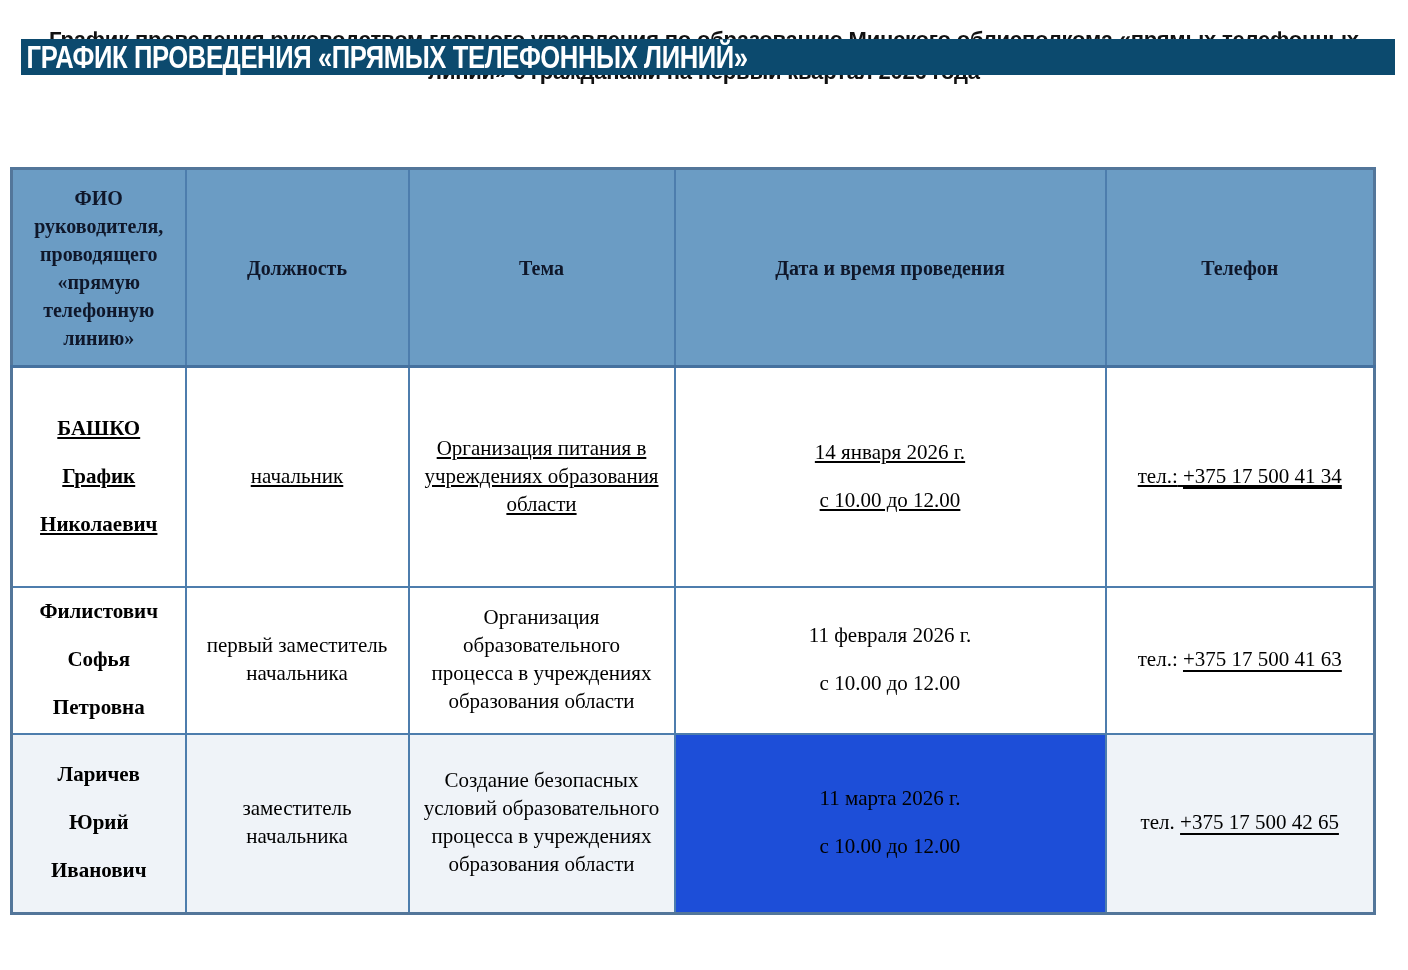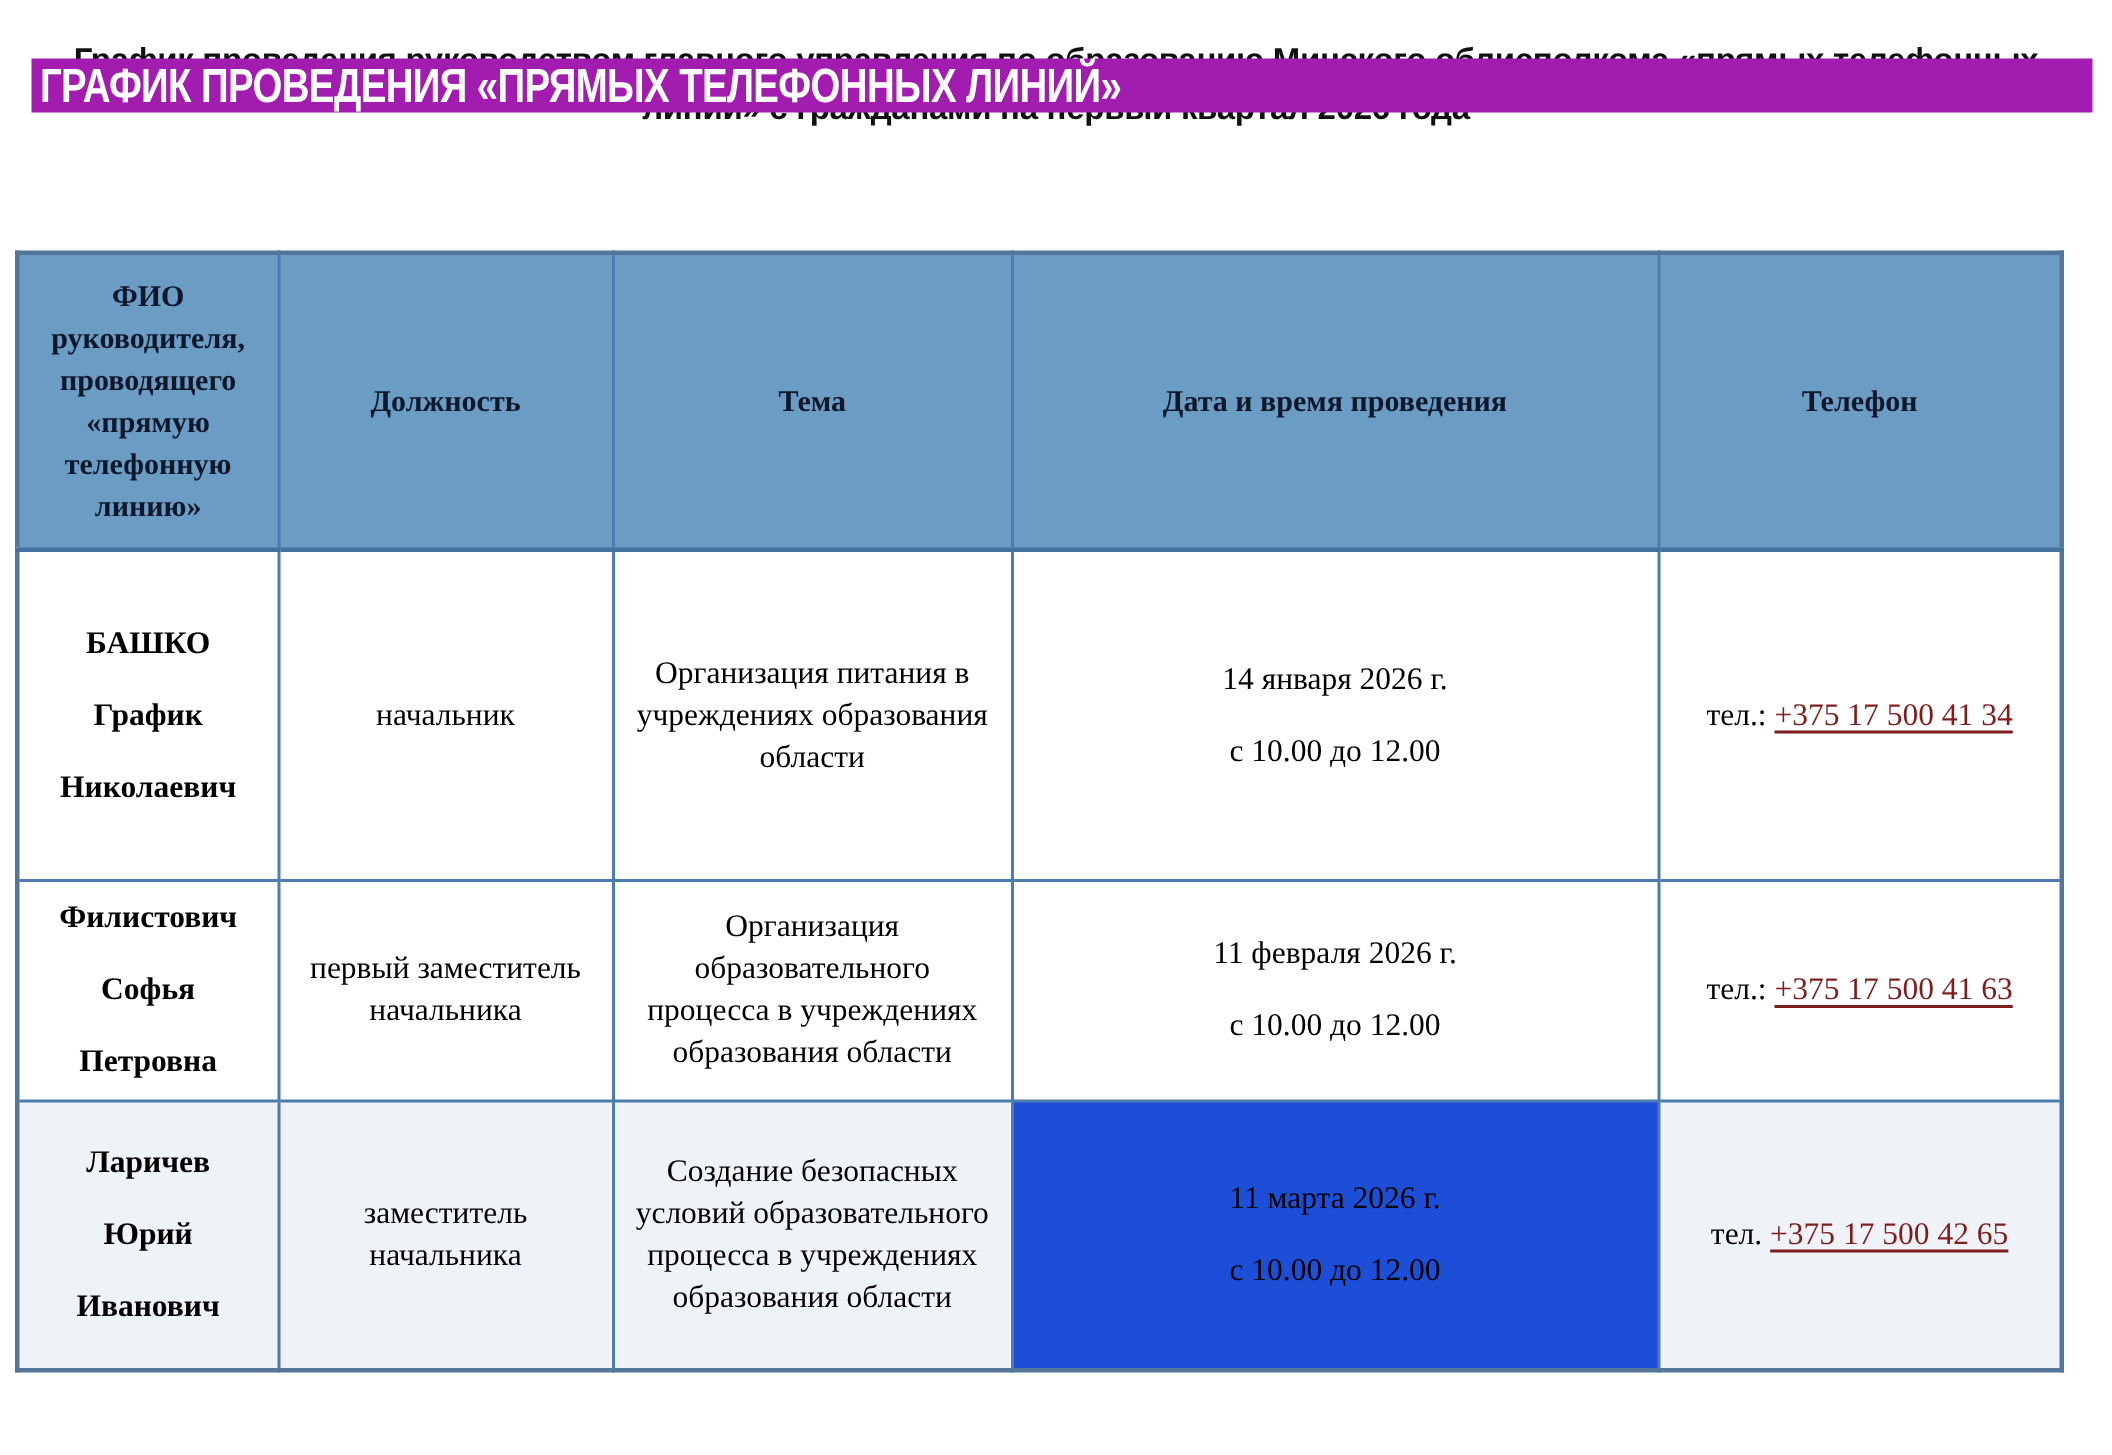--- a/index.html
+++ b/index.html
@@ -18,21 +18,21 @@
     height: 970px;
     background: #ffffff;
   }
   
   .banner {
     position: absolute;
     left: 21px;
     top: 15px;
     width: 1374px;
     height: 36px;
-    background: #a21caf;
+    background: #0c4a6e;
     display: flex;
     align-items: center;
     overflow: visible;
     white-space: nowrap;
   }
   .banner-text {
     display: inline-block;
     font-family: "Liberation Sans", sans-serif;
     font-weight: 700;
     font-size: 32px;
@@ -77,30 +77,30 @@
   }
   table.schedule thead th {
     background: #6b9cc4;
     color: #0f172a;
     font-weight: 700;
     font-size: 20px;
     line-height: 1.4;
     border-bottom: 3px solid #45719f;
   }
   tr.header-row { height: 198px; }
-  tr.row-0 { height: 220px; }
+  tr.row-0 { height: 220px; text-decoration: underline; }
   tr.row-1 { height: 147px; }
   tr.row-2 { height: 180px; margin-top: 29px; }
   .name-cell { font-weight: 700; }
   .pline { margin: 0 0 20px 0; }
   .pline:last-child { margin-bottom: 0; }
   tr.row-2 td { background: #eff3f8; }
   tr.row-2 td.date-cell { background: #1d4ed8; }
   .phone-link {
-    color: #7f1d1d;
+    color: #000000;
     text-decoration: underline;
     text-underline-offset: 4px;
     text-decoration-thickness: 1.5px;
     cursor: pointer;
   }
 </style>
 </head>
 <body>
 
 <div class="page">

